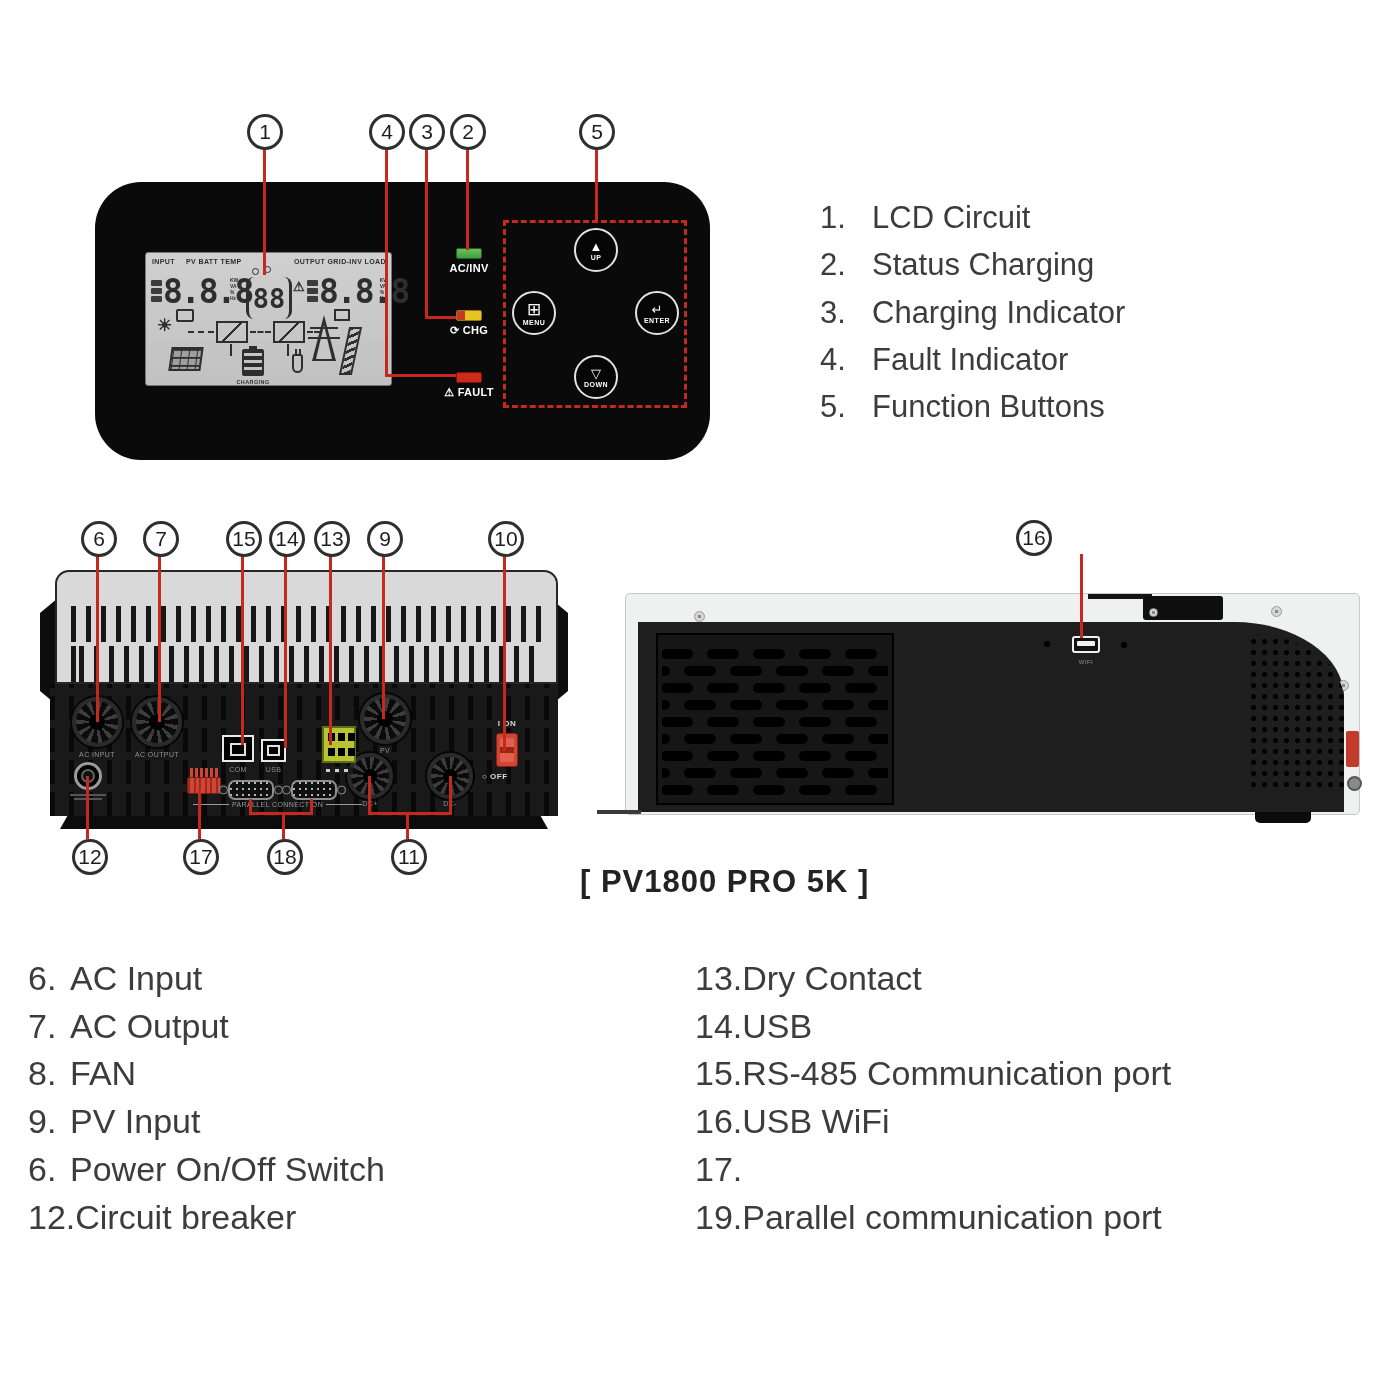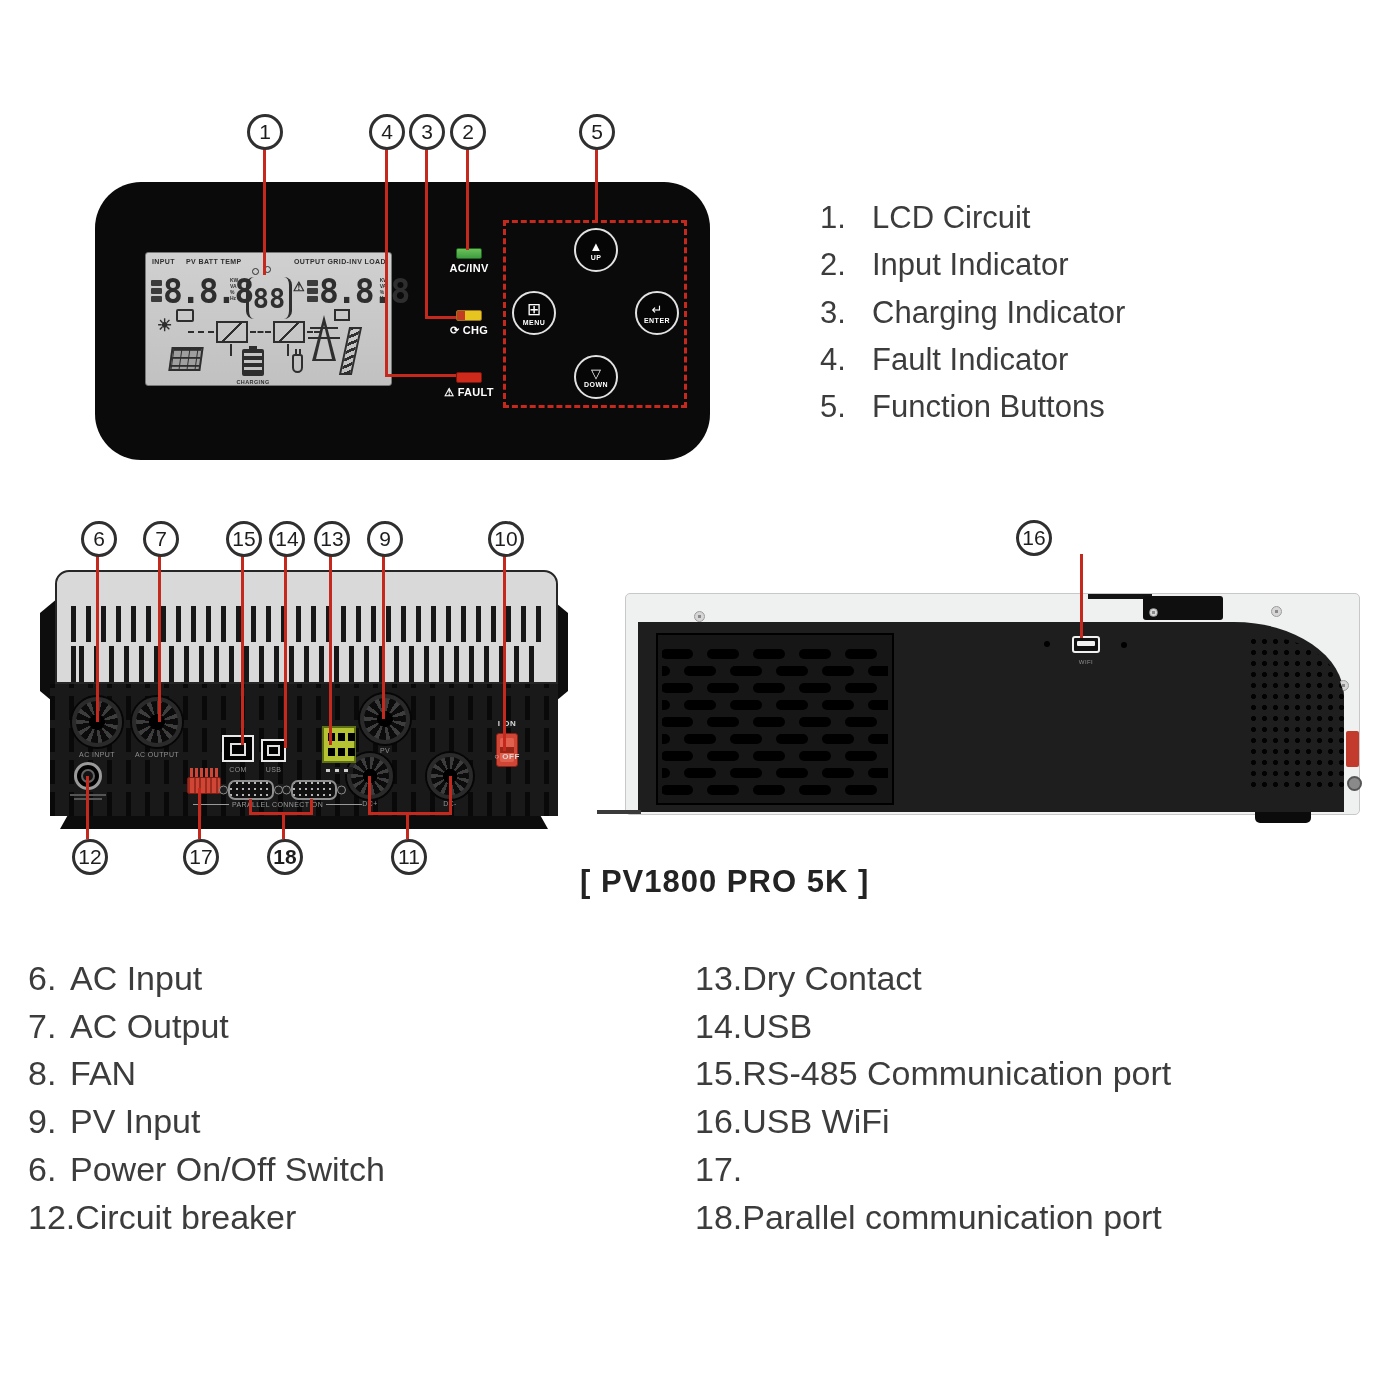--- a/index.html
+++ b/index.html
@@ -256,21 +256,21 @@
   <div class="rl" style="left:466px;top:149px;width:3px;height:101px;"></div>
   <div class="rl" style="left:595px;top:149px;width:3px;height:73px;"></div>
 
   <div class="legend legend-top">
     <div class="lrow">
         <span class="lnum">1.</span>
         <span class="llab">LCD Circuit</span>
       </div>
     <div class="lrow">
         <span class="lnum">2.</span>
-        <span class="llab">Input Indicator</span>
+        <span class="llab">Status Charging</span>
       </div>
     <div class="lrow">
         <span class="lnum">3.</span>
         <span class="llab">Charging Indicator</span>
       </div>
     <div class="lrow">
         <span class="lnum">4.</span>
         <span class="llab">Fault Indicator</span>
       </div>
     <div class="lrow">
@@ -320,21 +320,21 @@
     <i></i>
       <i></i>
       <i></i>
   </div>
   <div class="drybar"></div>
 
   <div class="swlab" style="left:486px;top:719px;width:42px;text-align:center;">I ON</div>
   <div class="pswitch">
       <i></i>
     </div>
-  <div class="swlab" style="left:482px;top:752px;width:50px;text-align:center;"><span>○</span> <span>OFF</span></div>
+  <div class="swlab" style="left:482px;top:772px;width:50px;"><span>○</span> <span>OFF</span></div>
 
   <div class="dippins"></div>
   <div class="dipbody"></div>
   <div class="db9" style="left:228px;top:780px;"></div>
   <div class="db9" style="left:291px;top:780px;"></div>
   <div class="parlab">
       <span class="txt">PARALLEL CONNECTION</span>
     </div>
 
   <div class="co" style="left:81px;top:521px;">6</div>
@@ -347,21 +347,21 @@
   <div class="rl" style="left:96px;top:555px;width:3px;height:167px;"></div>
   <div class="rl" style="left:158px;top:555px;width:3px;height:167px;"></div>
   <div class="rl" style="left:241px;top:555px;width:3px;height:190px;"></div>
   <div class="rl" style="left:284px;top:555px;width:3px;height:193px;"></div>
   <div class="rl" style="left:329px;top:555px;width:3px;height:190px;"></div>
   <div class="rl" style="left:382px;top:555px;width:3px;height:164px;"></div>
   <div class="rl" style="left:503px;top:555px;width:3px;height:196px;"></div>
 
   <div class="co" style="left:72px;top:839px;">12</div>
   <div class="co" style="left:183px;top:839px;">17</div>
-  <div class="co" style="left:267px;top:839px;font-weight:bold;">18</div>
+  <div class="co" style="left:267px;top:839px;">18</div>
   <div class="co" style="left:391px;top:839px;">11</div>
   <div class="rl" style="left:86px;top:776px;width:3px;height:63px;"></div>
   <div class="rl" style="left:198px;top:788px;width:3px;height:51px;"></div>
   <div class="rl" style="left:282px;top:812px;width:3px;height:27px;"></div>
   <div class="rl" style="left:249px;top:812px;width:64px;height:3px;"></div>
   <div class="rl" style="left:249px;top:799px;width:3px;height:13px;"></div>
   <div class="rl" style="left:310px;top:799px;width:3px;height:13px;"></div>
   <div class="rl" style="left:406px;top:812px;width:3px;height:27px;"></div>
   <div class="rl" style="left:368px;top:812px;width:84px;height:3px;"></div>
   <div class="rl" style="left:368px;top:776px;width:3px;height:36px;"></div>
@@ -450,18 +450,18 @@
         <span class="llab">RS-485 Communication port</span>
       </div>
     <div class="lrow">
         <span class="lnum">16.</span>
         <span class="llab">USB WiFi</span>
       </div>
     <div class="lrow">
         <span class="lnum">17.</span>
       </div>
     <div class="lrow">
-        <span class="lnum">18.</span>
+        <span class="lnum">19.</span>
         <span class="llab">Parallel communication port</span>
       </div>
   </div>
 
 </div>
 
 </body></html>

